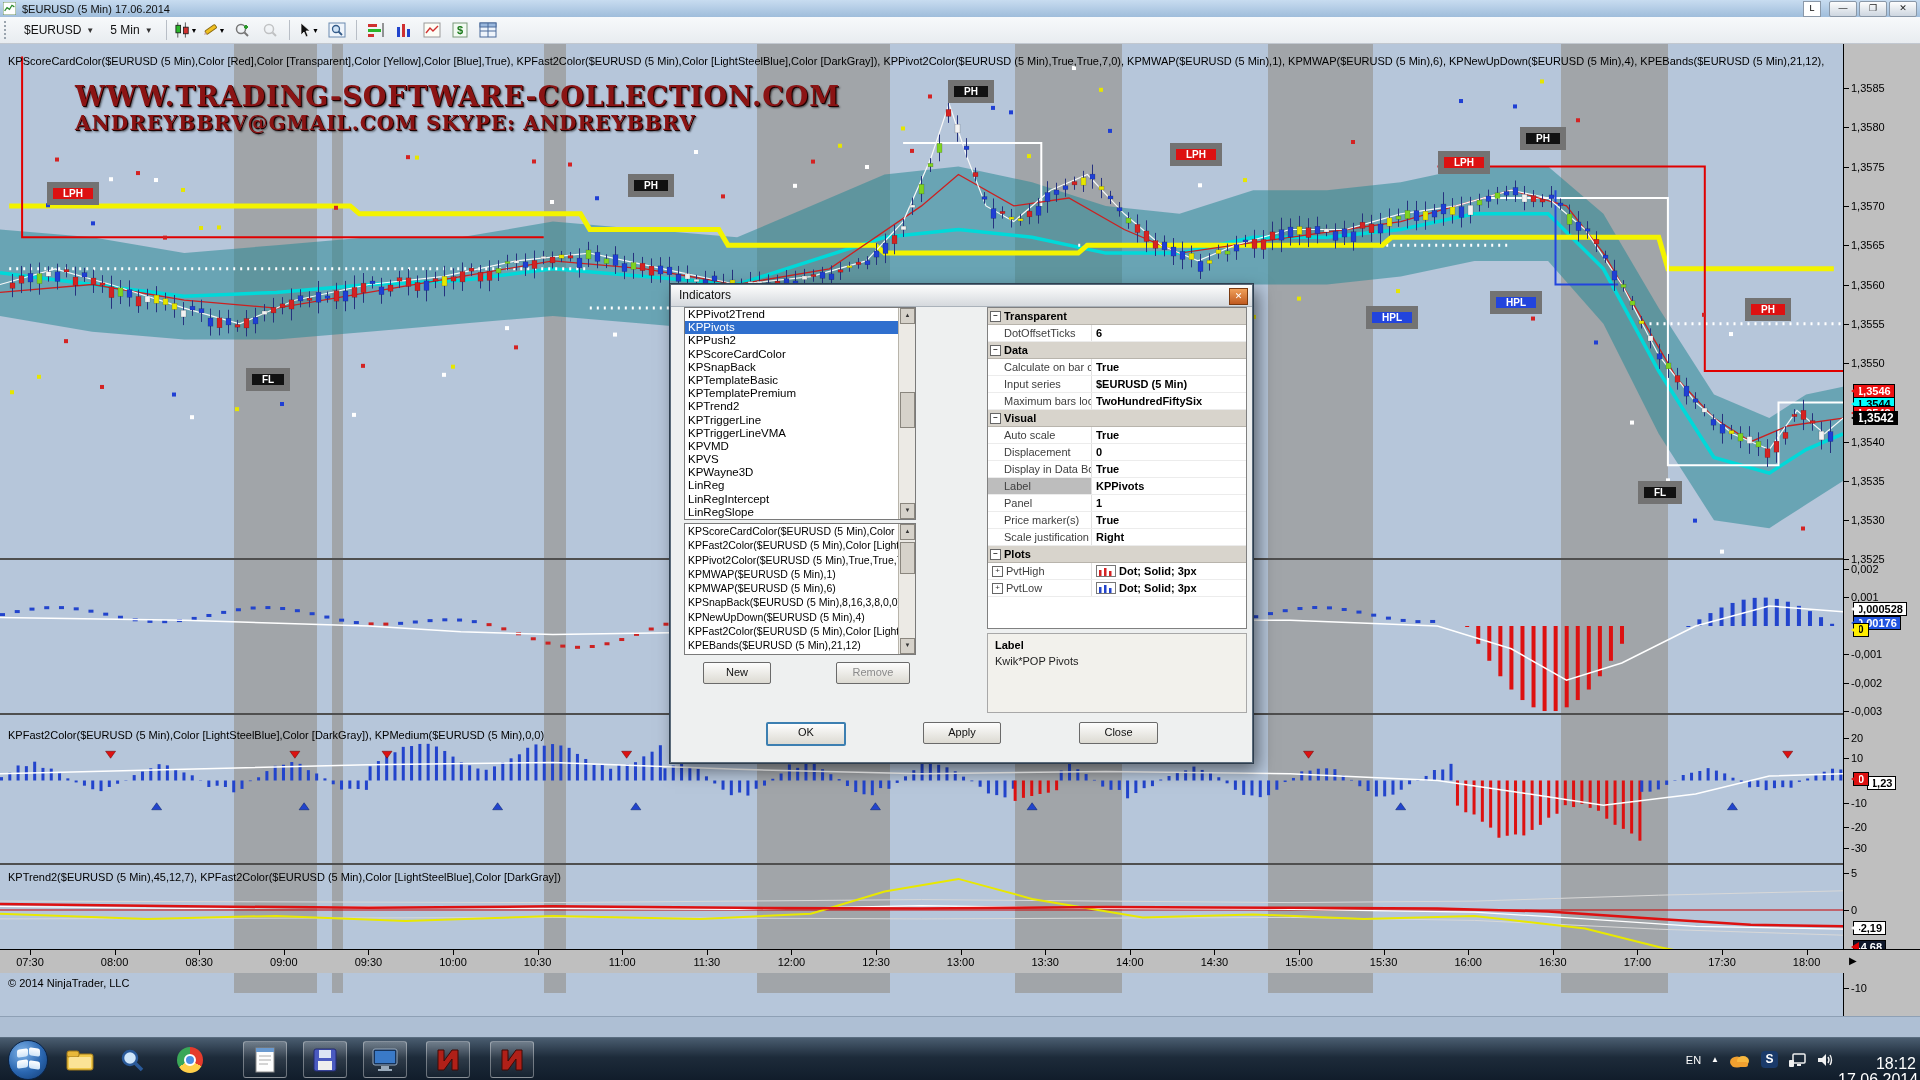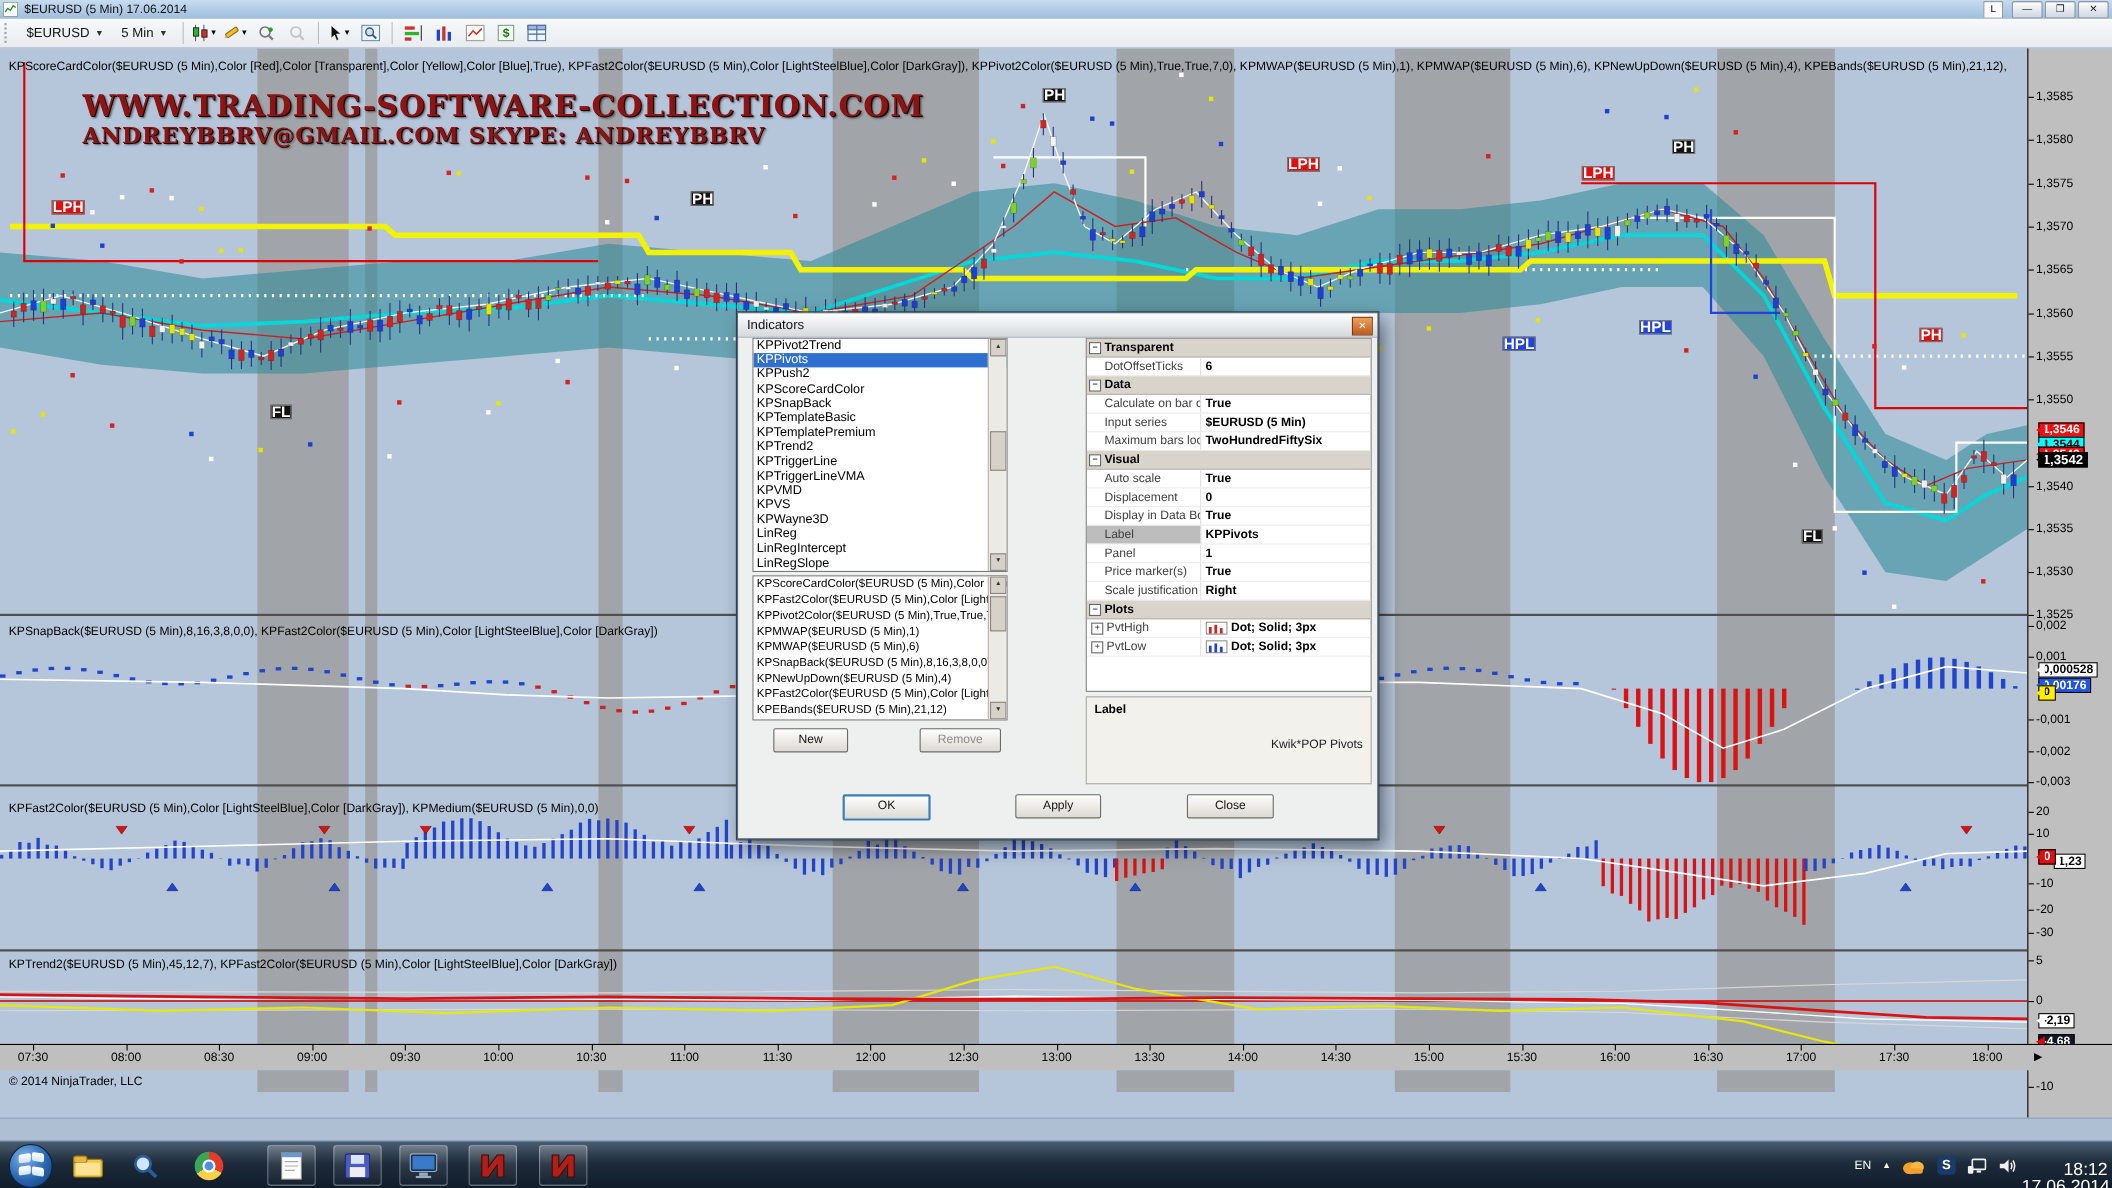--- a/index.html
+++ b/index.html
@@ -22,21 +22,21 @@
   
   #chart{position:absolute;left:0;top:44px;width:1920px;height:993px;}
   #bands{position:absolute;left:0;top:0;width:1843px;height:949px;overflow:hidden;}
   .sband{position:absolute;top:0;height:100%;background:#9fa1a3;opacity:.9;}
   .panel{position:absolute;left:0;}
   .psep{position:absolute;left:0;width:1843px;height:2px;background:#4f4f4f;}
   .ind-label{position:absolute;left:8px;color:#000;font-size:11px;white-space:nowrap;overflow:hidden;width:1820px;}
   #watermark{position:absolute;left:75px;top:38px;color:#8b1414;font-family:"DejaVu Serif",serif;font-weight:bold;font-variant:small-caps;text-shadow:1px 1px 0 #1d0000,2px 2px 2px rgba(0,0,0,.55);line-height:1.1;}
   #watermark .w1{font-size:27px;letter-spacing:1px;}
   #watermark .w2{font-size:20px;letter-spacing:1px;}
-  .anno{position:absolute;font-size:14px;font-weight:bold;color:#fff;padding:0 0;line-height:11px;border:1px solid #737373;}
+  .anno{position:absolute;font-size:10px;font-weight:bold;color:#fff;padding:0 10px;line-height:11px;border:6px solid #737373;}
   
   #axiscol{position:absolute;left:1843px;top:0;width:77px;height:993px;background:#bfbfbf;border-left:1px solid #000;}
   .tick{position:absolute;left:7px;color:#000;font-size:11px;}
   .tickdash{position:absolute;left:0;width:5px;height:1px;background:#000;}
   .badge{position:absolute;left:9px;border:1px solid #000;padding:0 3px;font-size:11px;font-weight:bold;line-height:12px;white-space:nowrap;}
   .badge::before{content:"";position:absolute;left:-8px;top:50%;margin-top:-5px;border:5px solid transparent;border-right:8px solid var(--bg);}
   
   #timeaxis{position:absolute;left:0;top:949px;width:1920px;height:23px;background:#bfbfbf;border-top:1px solid #000;}
   .tlab{position:absolute;top:6px;transform:translateX(-50%);font-size:11px;color:#000;}
   .ttick{position:absolute;top:0;width:1px;height:5px;background:#000;}
@@ -63,21 +63,21 @@
   #propgrid{position:absolute;left:316px;top:22px;width:260px;height:322px;background:#fff;border:1px solid #808080;overflow:hidden;box-sizing:border-box;}
   .pgsec{display:flex;align-items:center;height:16px;background:#d8d4cc;border-bottom:1px solid #b8b4ac;font-weight:bold;color:#000;}
   .pgbox{width:9px;height:9px;border:1px solid #666;background:#fff;font-size:8px;line-height:7px;text-align:center;margin:0 3px 0 2px;color:#333;flex:none;}
   .pgrow{display:flex;height:16px;border-bottom:1px solid #ececec;align-items:center;}
   .pgname{width:104px;padding-left:16px;color:#404040;white-space:nowrap;overflow:hidden;border-right:1px solid #e0e0e0;height:100%;line-height:16px;flex:none;box-sizing:border-box;}
   .pgrow.withbox .pgname{padding-left:2px;}
   .pgname.sel{background:#bdbdbd;}
   .pgval{flex:1;padding-left:4px;font-weight:bold;color:#000;white-space:nowrap;overflow:hidden;line-height:16px;display:flex;align-items:center;gap:3px;}
   #pgdesc{position:absolute;left:316px;top:348px;width:260px;height:80px;background:#f2f1ec;border:1px solid #a8a8a8;box-sizing:border-box;padding:5px 7px;}
   #pgdesc .dt{font-weight:bold;color:#000;}
-  #pgdesc .dd{margin-top:20px;color:#222;text-align:right;}
+  #pgdesc .dd{margin-top:4px;color:#222;}
   
   #taskbar{position:absolute;left:0;top:1037px;width:1920px;height:43px;background:linear-gradient(#4a5d70,#1d2b3a 45%,#101c2a);border-top:1px solid #5a6d80;}
   #startorb{position:absolute;left:8px;top:2px;width:38px;height:38px;border-radius:50%;background:radial-gradient(circle at 35% 30%,#7fb3e8,#2a66b0 55%,#123a70);border:1px solid #0a2345;}
   .flag{position:absolute;width:11px;height:8px;background:linear-gradient(#fff,#cfe4f8);border-radius:2px;}
   .tbicon{position:absolute;top:3px;width:44px;height:37px;display:flex;align-items:center;justify-content:center;}
   .tbicon.framed{background:linear-gradient(rgba(255,255,255,.25),rgba(255,255,255,.08) 50%,rgba(255,255,255,.02));border:1px solid rgba(255,255,255,.35);border-radius:3px;box-sizing:border-box;}
   #tray{position:absolute;right:86px;top:0;height:43px;display:flex;align-items:center;gap:10px;color:#fff;}
   #clock{position:absolute;right:4px;top:18px;width:78px;text-align:right;color:#fff;font-size:16px;line-height:16px;}
   .trayico{display:block;}
 </style>
@@ -1093,21 +1093,20 @@
         <polyline points="0.0,41.3 184.3,43.5 368.6,42.0 552.9,43.5 737.2,44.3 921.5,40.6 1105.8,43.5 1290.1,44.3 1474.4,47.2 1585.0,53.9 1695.6,61.3 1843.0,64.2" fill="none" stroke="#ffffff" stroke-width="1.2"></polyline>
         <polyline points="0.0,48.7 147.4,53.9 276.4,50.9 405.5,56.1 552.9,50.9 700.3,53.9 810.9,48.7 884.6,26.5 958.4,13.9 1032.1,33.9 1142.7,52.4 1253.2,49.4 1363.8,53.9 1474.4,50.9 1585.0,63.5 1658.7,82.0 1732.4,96.8 1787.7,93.1 1843.0,85.7" fill="none" stroke="#e8e800" stroke-width="2"></polyline>
         <polyline points="0.0,39.1 184.3,41.3 368.6,42.8 552.9,41.3 737.2,42.8 921.5,43.5 1105.8,42.0 1290.1,42.8 1437.5,43.5 1548.1,46.5 1658.7,53.9 1750.8,59.8 1843.0,61.3" fill="none" stroke="#dd1111" stroke-width="2.5"></polyline>
       </svg>
 
     <div class="psep" style="top:514px"></div>
     <div class="psep" style="top:669px"></div>
     <div class="psep" style="top:819px"></div>
 
     <div class="ind-label" style="top:11px">KPScoreCardColor($EURUSD  (5  Min),Color  [Red],Color  [Transparent],Color  [Yellow],Color  [Blue],True),  KPFast2Color($EURUSD  (5  Min),Color  [LightSteelBlue],Color  [DarkGray]),  KPPivot2Color($EURUSD  (5  Min),True,True,7,0),  KPMWAP($EURUSD  (5  Min),1),  KPMWAP($EURUSD  (5  Min),6),  KPNewUpDown($EURUSD  (5  Min),4),  KPEBands($EURUSD  (5  Min),21,12),  KPTriggerLine($EURUSD  (5  Min),34)</div>
-    <div class="ind-label" style="top:524px">KPSnapBack($EURUSD  (5  Min),8,16,3,8,0,0),  KPFast2Color($EURUSD  (5  Min),Color  [LightSteelBlue],Color  [DarkGray])</div>
     <div class="ind-label" style="top:685px">KPFast2Color($EURUSD  (5  Min),Color  [LightSteelBlue],Color  [DarkGray]),  KPMedium($EURUSD  (5  Min),0,0)</div>
     <div class="ind-label" style="top:827px">KPTrend2($EURUSD  (5  Min),45,12,7),  KPFast2Color($EURUSD  (5  Min),Color  [LightSteelBlue],Color  [DarkGray])</div>
     <div class="ind-label" style="top:933px">© 2014 NinjaTrader, LLC</div>
 
     <div id="watermark">
       <div class="w1">WWW.TRADING-SOFTWARE-COLLECTION.COM</div>
       <div class="w2">ANDREYBBRV@GMAIL.COM   SKYPE: ANDREYBBRV</div>
     </div>
 
     <div id="annos">

